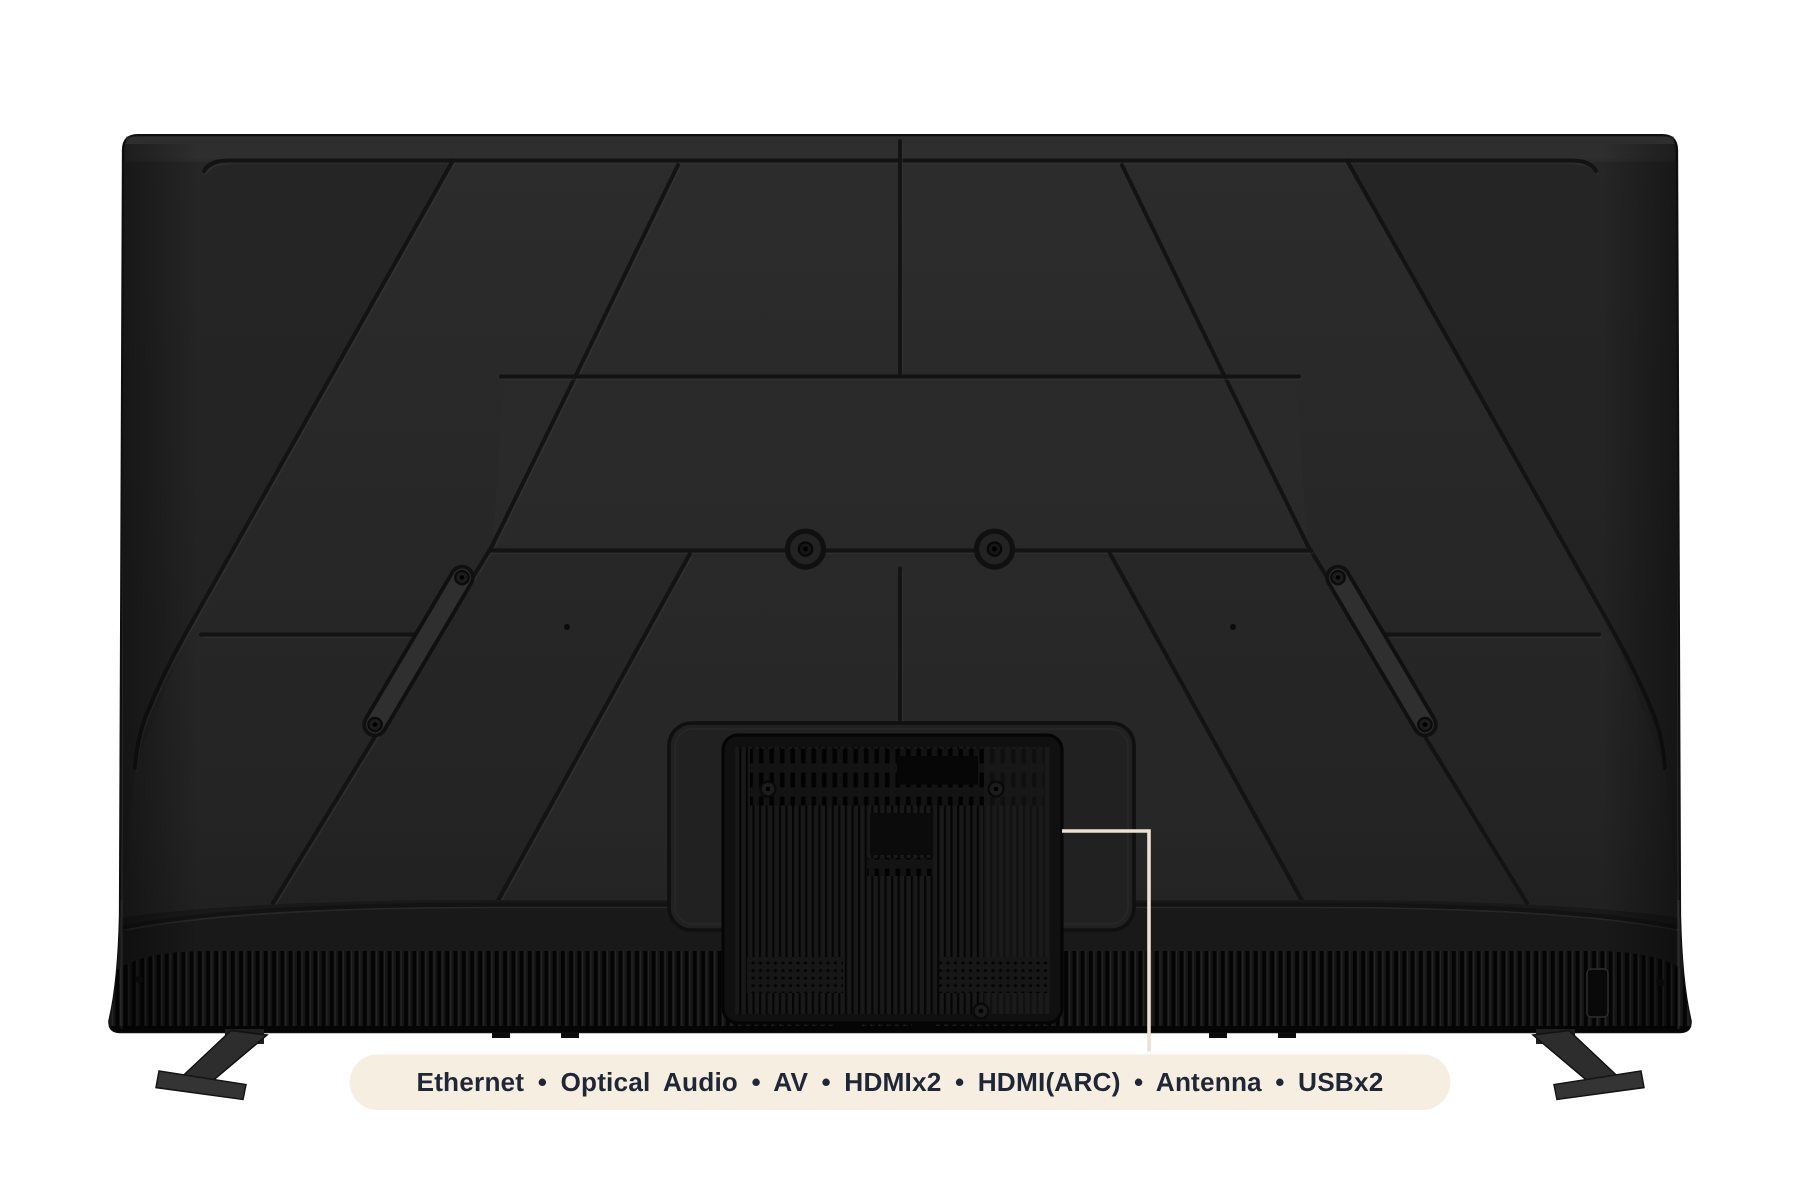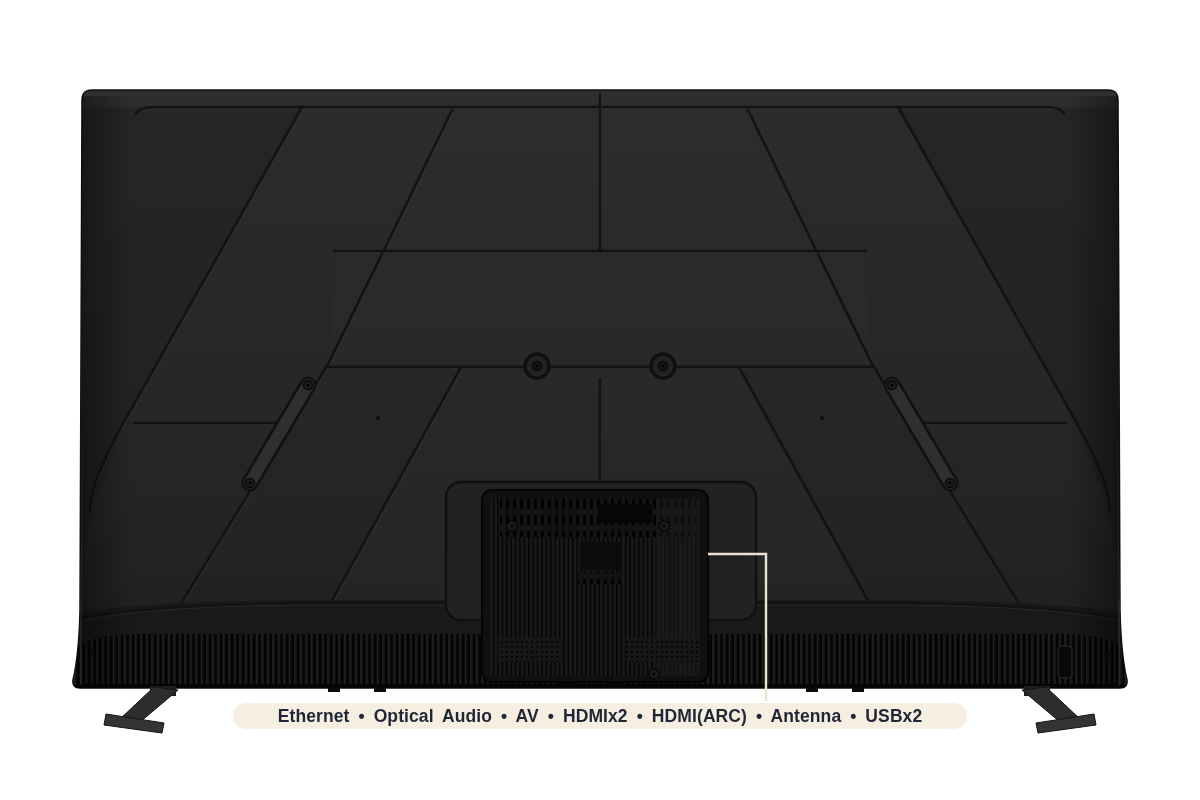--- a/index.html
+++ b/index.html
@@ -8,21 +8,21 @@
     font-family:"Liberation Sans", sans-serif;position:relative;
   }
   .stage{position:absolute;left:0;top:0;width:1200px;height:800px;}
   svg{display:block;}
 
   
   .hl{fill:none;stroke:#3a3a3a;stroke-width:1.2;stroke-linecap:round;opacity:.45;transform:translate(1.3px,1.9px);}
   .gv{fill:none;stroke:#131313;stroke-width:2.6;stroke-linecap:round;}
 
   .ports-pill{
-    position:absolute;left:233px;top:703px;width:734px;height:26px;
+    position:absolute;left:233px;top:703px;width:734px;height:37px;
     background:#f6eee1;border-radius:20px;
     display:flex;align-items:center;justify-content:center;
     color:#1f2636;font-size:17.5px;font-weight:700;letter-spacing:.1px;word-spacing:4px;
     white-space:nowrap;
   }
 </style>
 </head>
 <body>
 
 <div class="stage">

